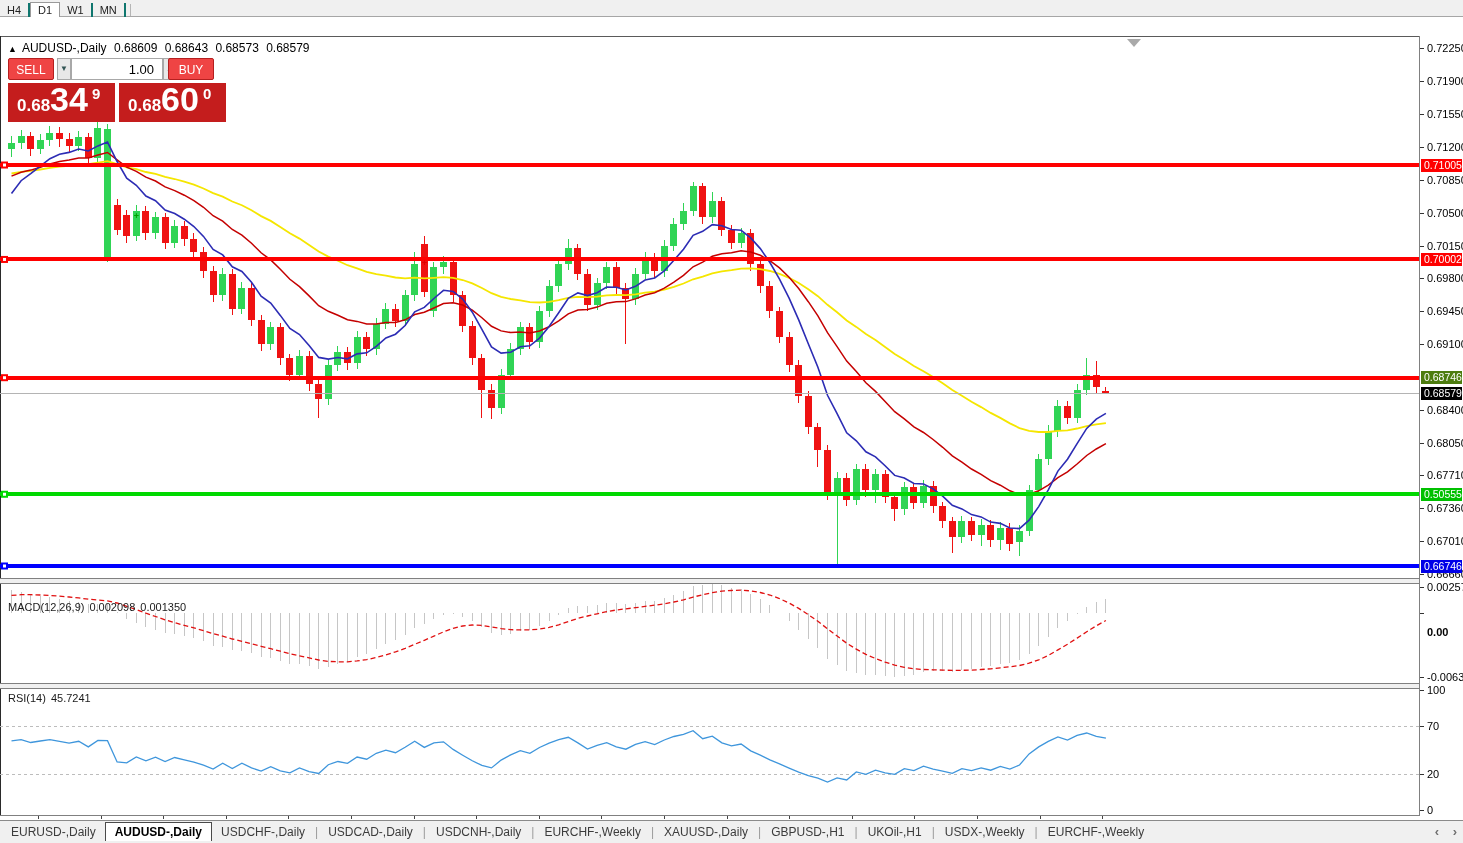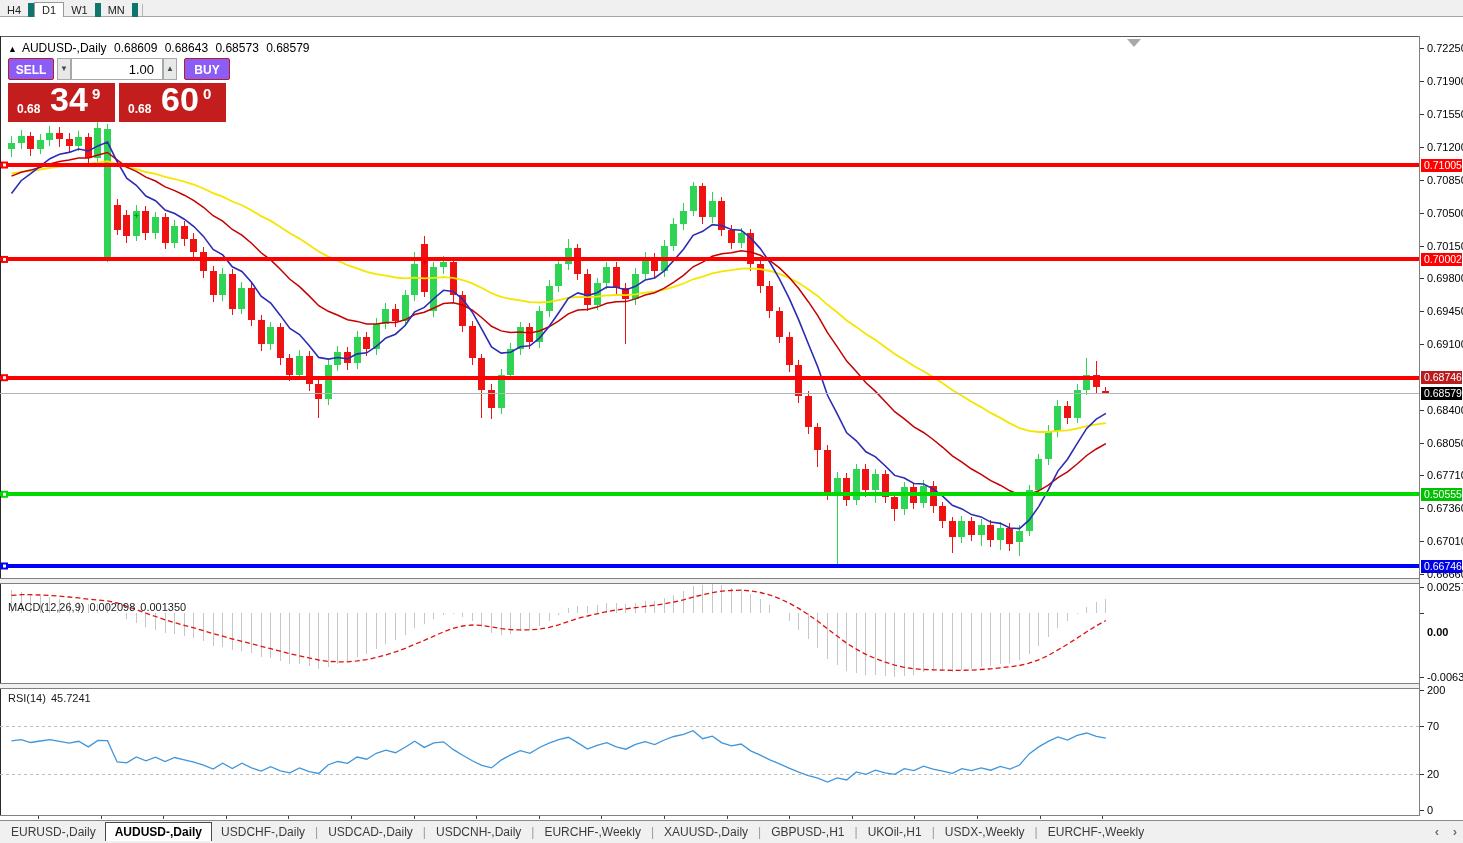--- a/index.html
+++ b/index.html
@@ -1,52 +1,52 @@
 <!DOCTYPE html>
 <html><head>
 <meta charset="utf-8">
 <style>
   html,body{margin:0;padding:0;}
   body{font-family:"Liberation Sans", sans-serif; background:#f0f0f0; width:1463px; height:843px; overflow:hidden; position:relative;}
   #app{position:absolute; inset:0; width:1463px; height:843px; background:#ffffff;}
 
   
   #tf-toolbar{position:absolute; left:0; top:0; width:1463px; height:16px; background:#f0f0f0; border-bottom:1px solid #a6a6a6;}
-  .tf-btn{display:inline-block; height:14px; line-height:14px; padding:0 7px; margin:1px 0 0 0; font-size:11px; color:#222; border-right:6px solid #0f766e; cursor:default;}
+  .tf-btn{display:inline-block; height:14px; line-height:14px; padding:0 7px; margin:1px 0 0 0; font-size:11px; color:#222; border-right:2px solid #0f766e; cursor:default;}
   .tf-btn.active{background:#ffffff; border:1px solid #9a9a9a; margin-top:0; height:14px;}
   #tf-group-sep{display:inline-block; width:1px; height:12px; background:#b5b5b5; margin-left:4px; vertical-align:middle;}
 
   
   #chart-region{position:absolute; left:0; top:17px; width:1463px; height:803px; background:#fff;}
   #chart-top-border{position:absolute; left:0; top:19px; width:1463px; height:1px; background:#5a5a5a;}
   #chart-left-border{position:absolute; left:0; top:19px; width:1px; height:780px; background:#2a2a2a;}
   #axis-sep{position:absolute; left:1419px; top:19px; width:1px; height:780px; background:#808080;}
 
   .pane-sep{position:absolute; left:0; width:1463px; height:4px; background:#f0f0f0; border-top:1px solid #808080; border-bottom:1px solid #808080;}
 
   svg.pane{position:absolute; left:0; background:transparent;}
 
   
   #quote-header{position:absolute; left:8px; top:24px; font-size:12px; color:#000; white-space:nowrap;}
   #quote-header .tri{font-size:9px; margin-right:5px;}
   #quote-header span{margin-right:4px;}
 
   
   #trade-panel{position:absolute; left:8px; top:41px; width:218px; height:64px;}
-  #sell-btn,#buy-btn{position:absolute; top:0; width:46px; height:22px; background:#8b5cf6; color:#fff; font-size:12px; font-weight:bold; text-align:center; line-height:22px; border:1px solid #b51f1f; border-radius:2px; box-sizing:border-box; cursor:pointer;}
+  #sell-btn,#buy-btn{position:absolute; top:0; width:46px; height:22px; background:#ef4444; color:#fff; font-size:12px; font-weight:normal; text-align:center; line-height:22px; border:1px solid #b51f1f; border-radius:2px; box-sizing:border-box; cursor:pointer;}
   #sell-btn{left:0;}
-  #buy-btn{left:176px;}
+  #buy-btn{left:160px;}
   .spin-btn{position:absolute; top:0; width:14px; height:22px; background:#e8e8e8; border:1px solid #a8a8a8; box-sizing:border-box; font-size:8px; color:#355; text-align:center; line-height:20px; cursor:pointer;}
   #vol-down{left:49px;}
   #vol-up{left:155px;}
   #vol-input{position:absolute; left:63px; top:0; width:92px; height:22px; border:1px solid #a8a8a8; box-sizing:border-box; background:#fff; font-size:13px; text-align:right; padding-right:8px; font-family:"Liberation Sans",sans-serif;}
   .big-quote{position:absolute; top:25px; width:107px; height:39px; background:#c41d1d; color:#fff; cursor:pointer;}
   #sell-quote{left:0;}
   #buy-quote{left:111px;}
-  .big-quote .prefix{position:absolute; left:9px; bottom:6px; font-size:12px; font-weight:bold;}
+  .big-quote .prefix{position:absolute; left:9px; bottom:6px; font-size:17px; font-weight:bold;}
   .big-quote .big{position:absolute; left:42px; top:-3px; font-size:34px; font-weight:bold;}
   .big-quote .sup{position:absolute; left:84px; top:2px; font-size:15px; font-weight:bold;}
 
   
   #shift-marker{position:absolute; left:1127px; top:22px; width:0; height:0; border-left:7px solid transparent; border-right:7px solid transparent; border-top:8px solid #a9a9a9;}
 
   
   .ind-label{position:absolute; left:8px; font-size:11px; color:#1a1a1a; white-space:nowrap;}
   .ind-label span{margin-right:5px;}
 
@@ -528,32 +528,32 @@
         <div class="tick-dash" style="top: 439.241px;"></div>
         <div class="tick-label" style="top: 433.241px;">0.67710</div>
         <div class="tick-dash" style="top: 472.193px;"></div>
         <div class="tick-label" style="top: 466.193px;">0.67360</div>
         <div class="tick-dash" style="top: 505.146px;"></div>
         <div class="tick-label" style="top: 499.146px;">0.67010</div>
         <div class="tick-dash" style="top: 538.098px;"></div>
         <div class="tick-label" style="top: 532.098px;">0.66660</div>
         <div class="price-badge" style="top: 122.517px; background: rgb(255, 0, 0);">0.71005</div>
         <div class="price-badge" style="top: 216.949px; background: rgb(255, 0, 0);">0.70002</div>
-        <div class="price-badge" style="top: 335.202px; background: #b91c1c;">0.68746</div>
+        <div class="price-badge" style="top: 335.202px; background: #4d7c0f;">0.68746</div>
         <div class="price-badge" style="top: 350.925px; background: rgb(0, 0, 0);">0.68579</div>
         <div class="price-badge" style="top: 451.759px; background: rgb(0, 192, 0);">0.50555</div>
         <div class="price-badge" style="top: 523.502px; background: rgb(0, 0, 232);">0.66746</div>
         <div class="tick-dash" style="top: 550.972px;"></div>
         <div class="tick-label" style="top: 544.972px;">0.002574</div>
         <div class="tick-dash" style="top: 577px;"></div>
         <div class="tick-label" style="top: 590px; font-weight: bold;">0.00</div>
         <div class="tick-dash" style="top: 640.969px;"></div>
         <div class="tick-label" style="top: 634.969px;">-0.006326</div>
         <div class="tick-dash" style="top: 654px;"></div>
-        <div class="tick-label" style="top: 648px;">200</div>
+        <div class="tick-label" style="top: 648px;">100</div>
         <div class="tick-dash" style="top: 690px;"></div>
         <div class="tick-label" style="top: 684px;">70</div>
         <div class="tick-dash" style="top: 738px;"></div>
         <div class="tick-label" style="top: 732px;">20</div>
         <div class="tick-dash" style="top: 774px;"></div>
         <div class="tick-label" style="top: 768px;">0</div>
       </div>
 
     <div id="date-axis">
         <div class="date-tick" style="left: 38px;"></div>

